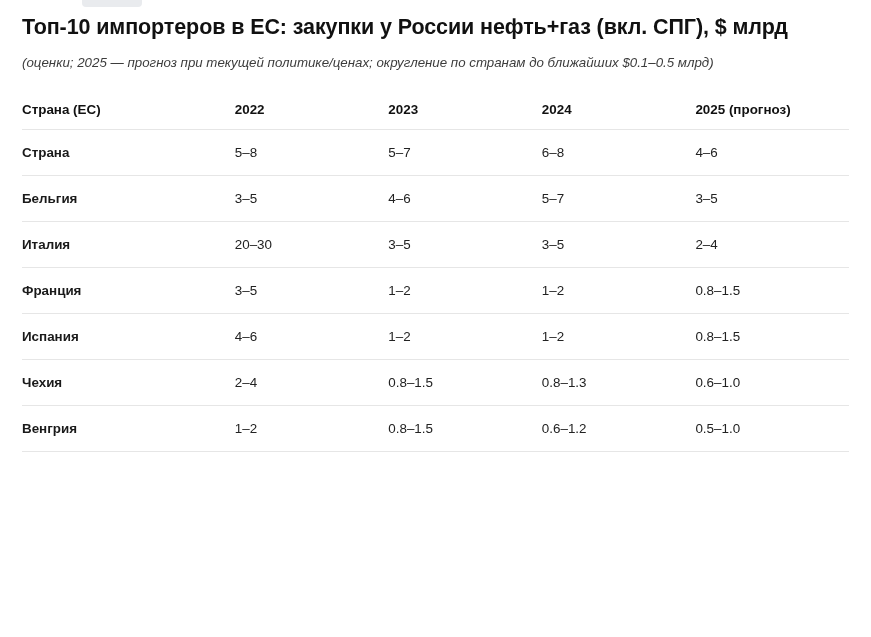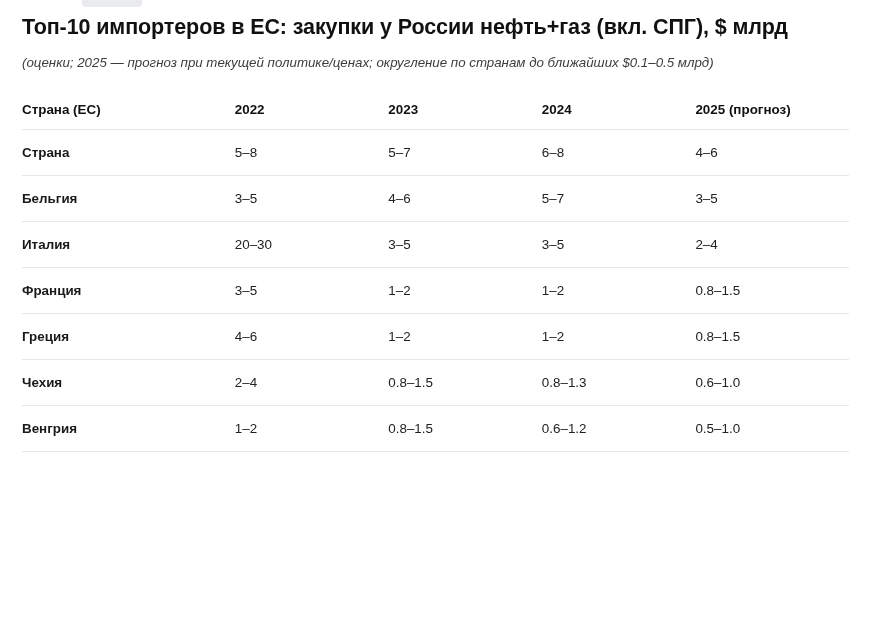--- a/index.html
+++ b/index.html
@@ -147,21 +147,21 @@
         <td class="col-num">2–4</td>
       </tr>
       <tr>
         <td class="col-country">Франция</td>
         <td class="col-num">3–5</td>
         <td class="col-num">1–2</td>
         <td class="col-num">1–2</td>
         <td class="col-num">0.8–1.5</td>
       </tr>
       <tr>
-        <td class="col-country">Греция</td>
+        <td class="col-country">Испания</td>
         <td class="col-num">4–6</td>
         <td class="col-num">1–2</td>
         <td class="col-num">1–2</td>
         <td class="col-num">0.8–1.5</td>
       </tr>
       <tr>
         <td class="col-country">Чехия</td>
         <td class="col-num">2–4</td>
         <td class="col-num">0.8–1.5</td>
         <td class="col-num">0.8–1.3</td>

